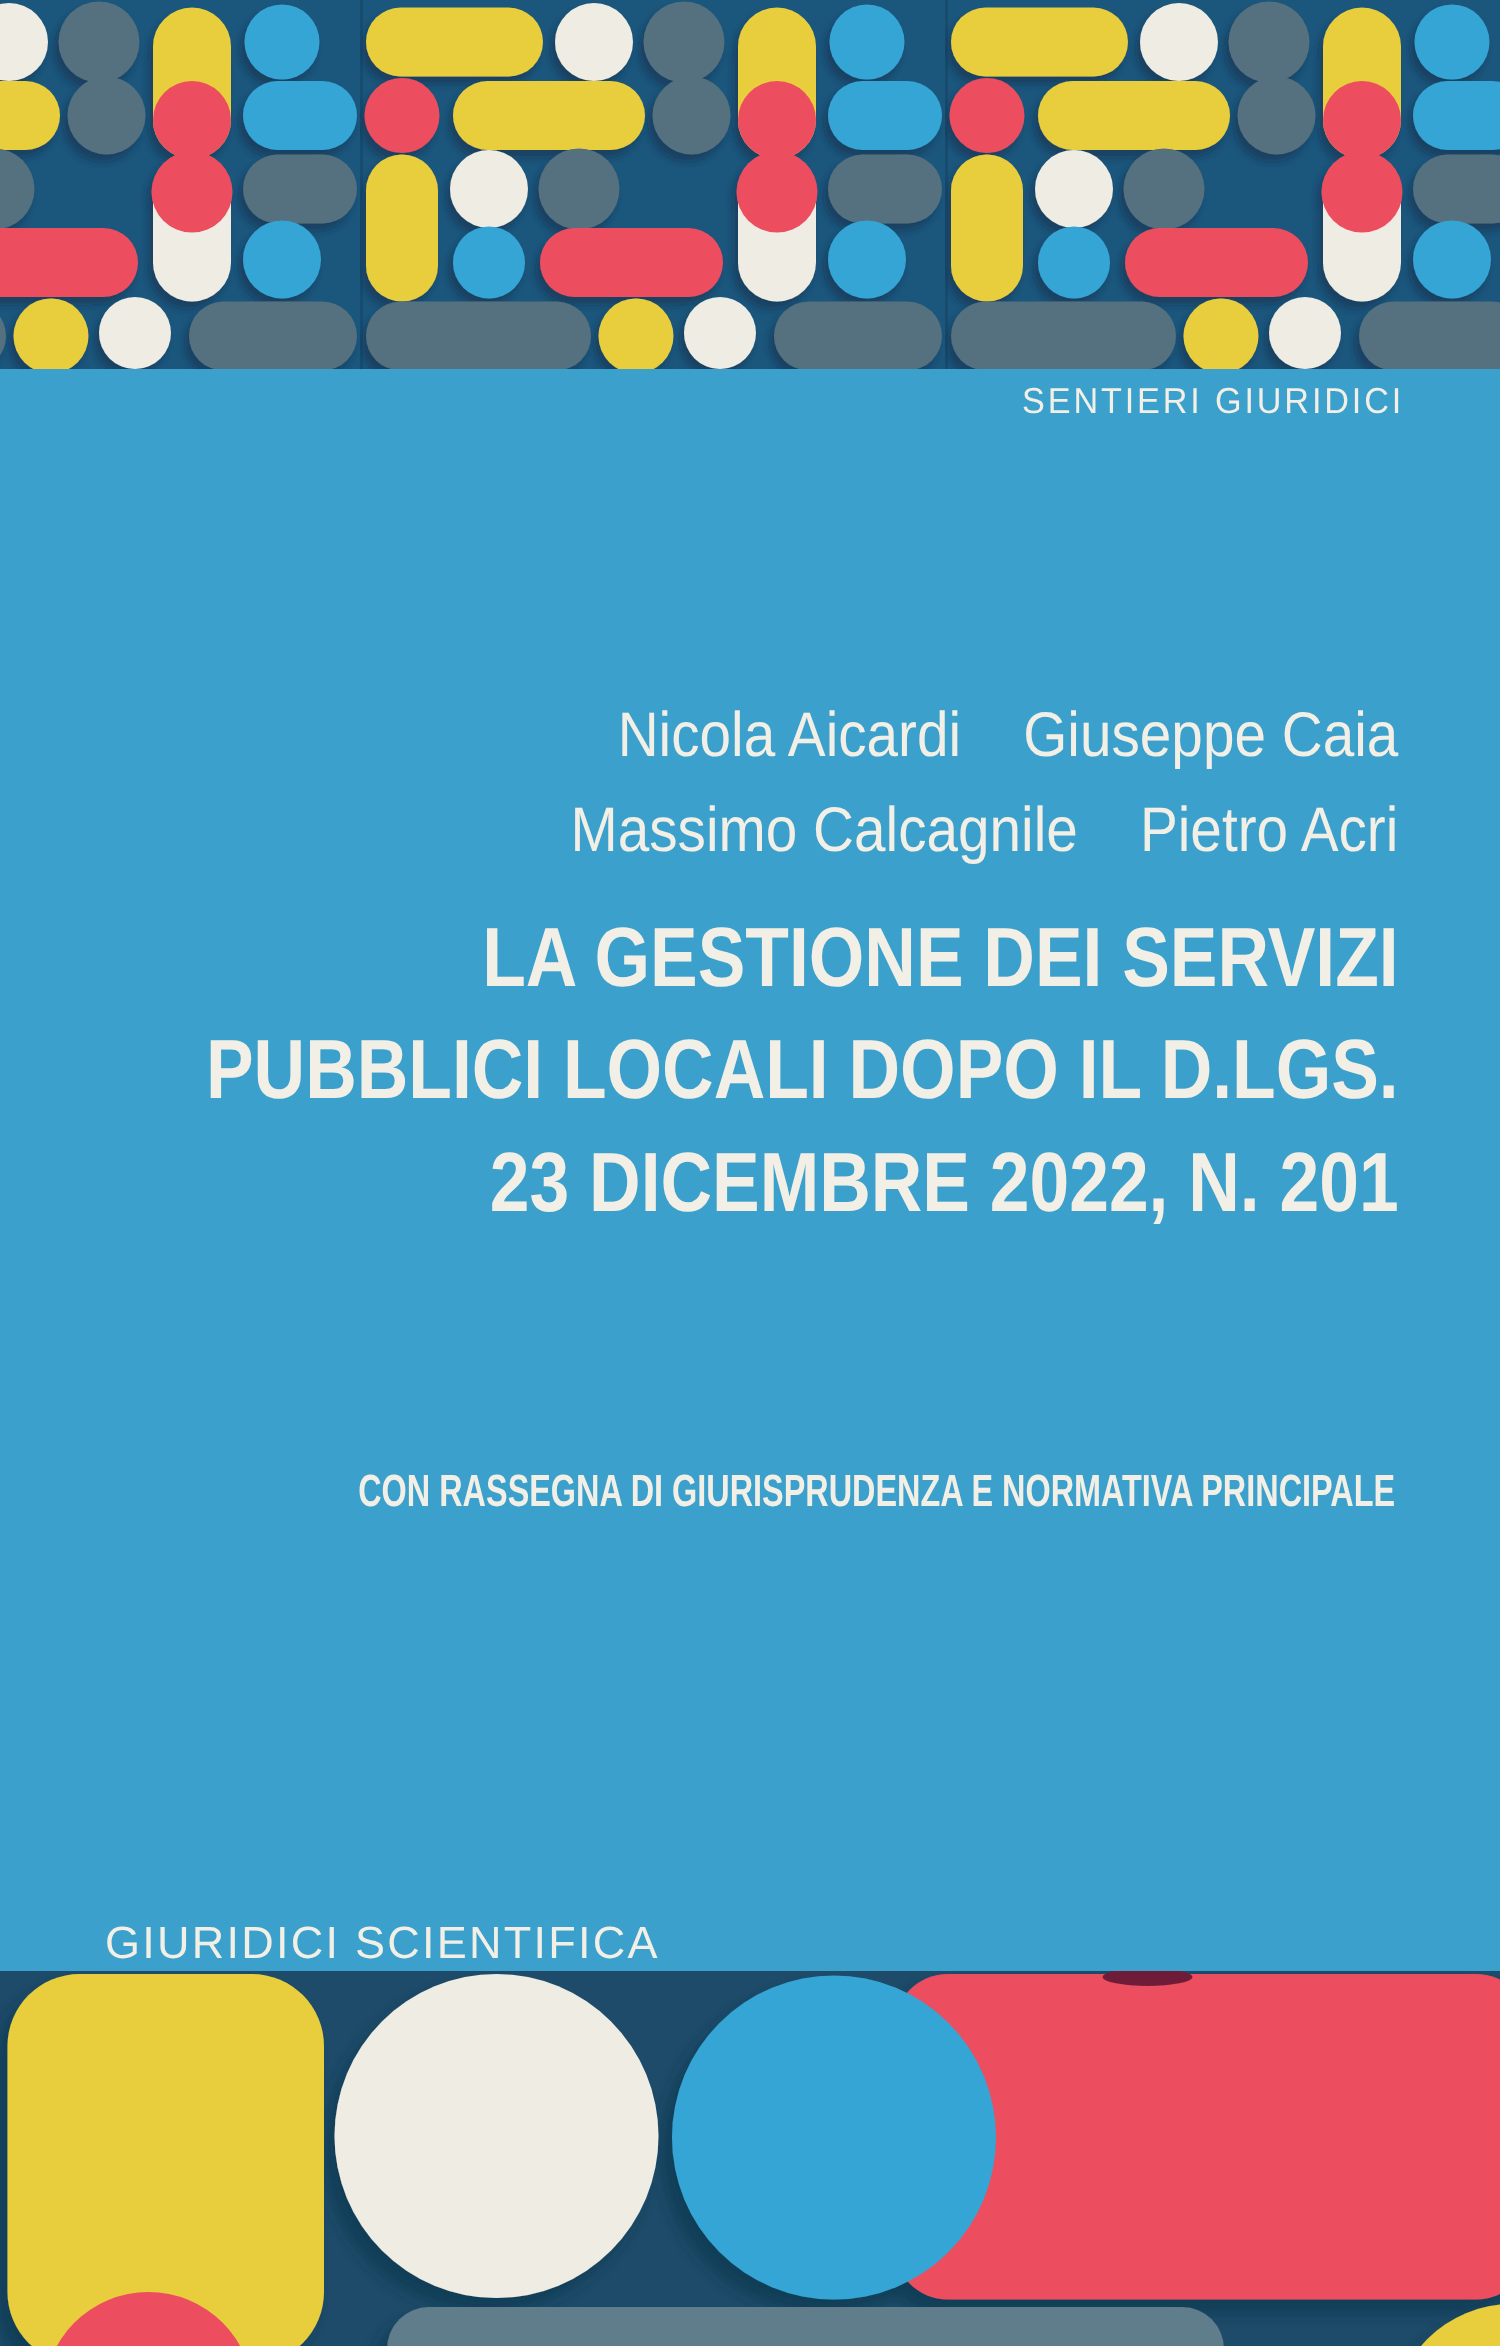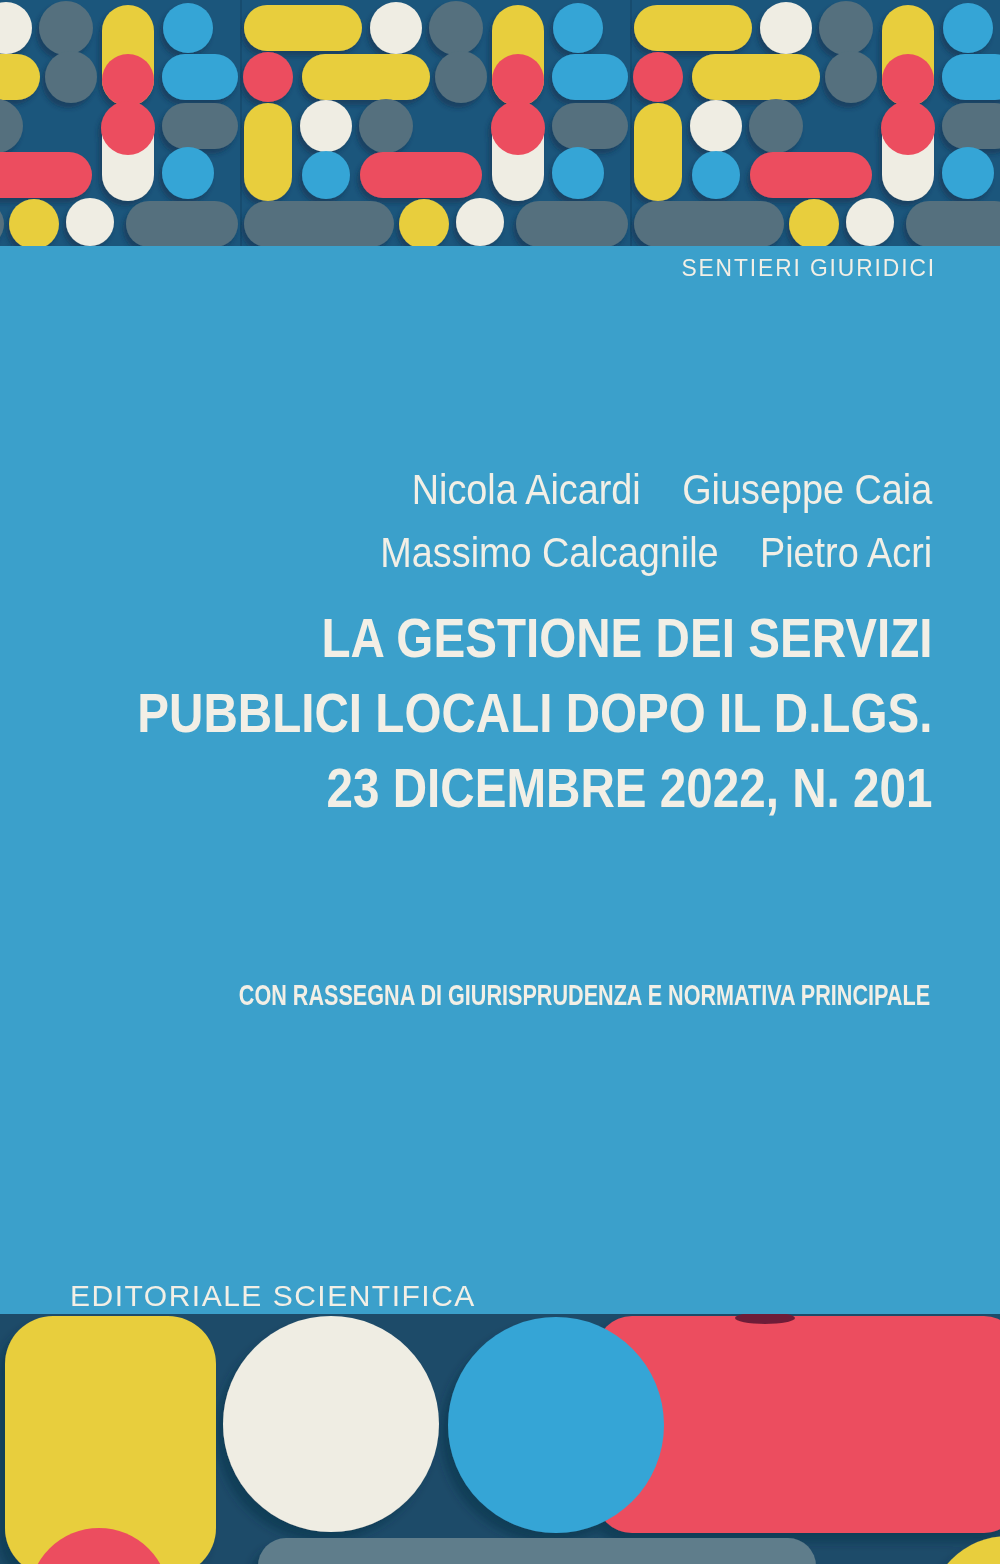--- a/index.html
+++ b/index.html
@@ -125,21 +125,21 @@
 
   <div class="title">
     <div class="title-line">LA GESTIONE DEI SERVIZI</div>
     <div class="title-line">PUBBLICI LOCALI DOPO IL D.LGS.</div>
     <div class="title-line">23 DICEMBRE 2022, N. 201</div>
   </div>
 
 
   <div class="note">CON RASSEGNA DI GIURISPRUDENZA E NORMATIVA PRINCIPALE</div>
 
-  <div class="publisher">EDITORIALE SCIENTIFICA</div>
+  <div class="publisher">GIURIDICI SCIENTIFICA</div>
 
   <svg class="pattern-bottom" viewBox="0 0 1000 250" preserveAspectRatio="none" aria-hidden="true">
     <defs>
       <filter id="shBot" x="-40%" y="-40%" width="180%" height="180%">
         <feDropShadow dx="-7" dy="9" stdDeviation="5" flood-color="#0A2A40" flood-opacity="0.45"></feDropShadow>
       </filter>
     </defs>
     <rect class="bgBot" width="1000" height="250"></rect>
     <g filter="url(#shBot)">
       <rect class="fR" x="596" y="2" width="424" height="217" rx="36"></rect>

